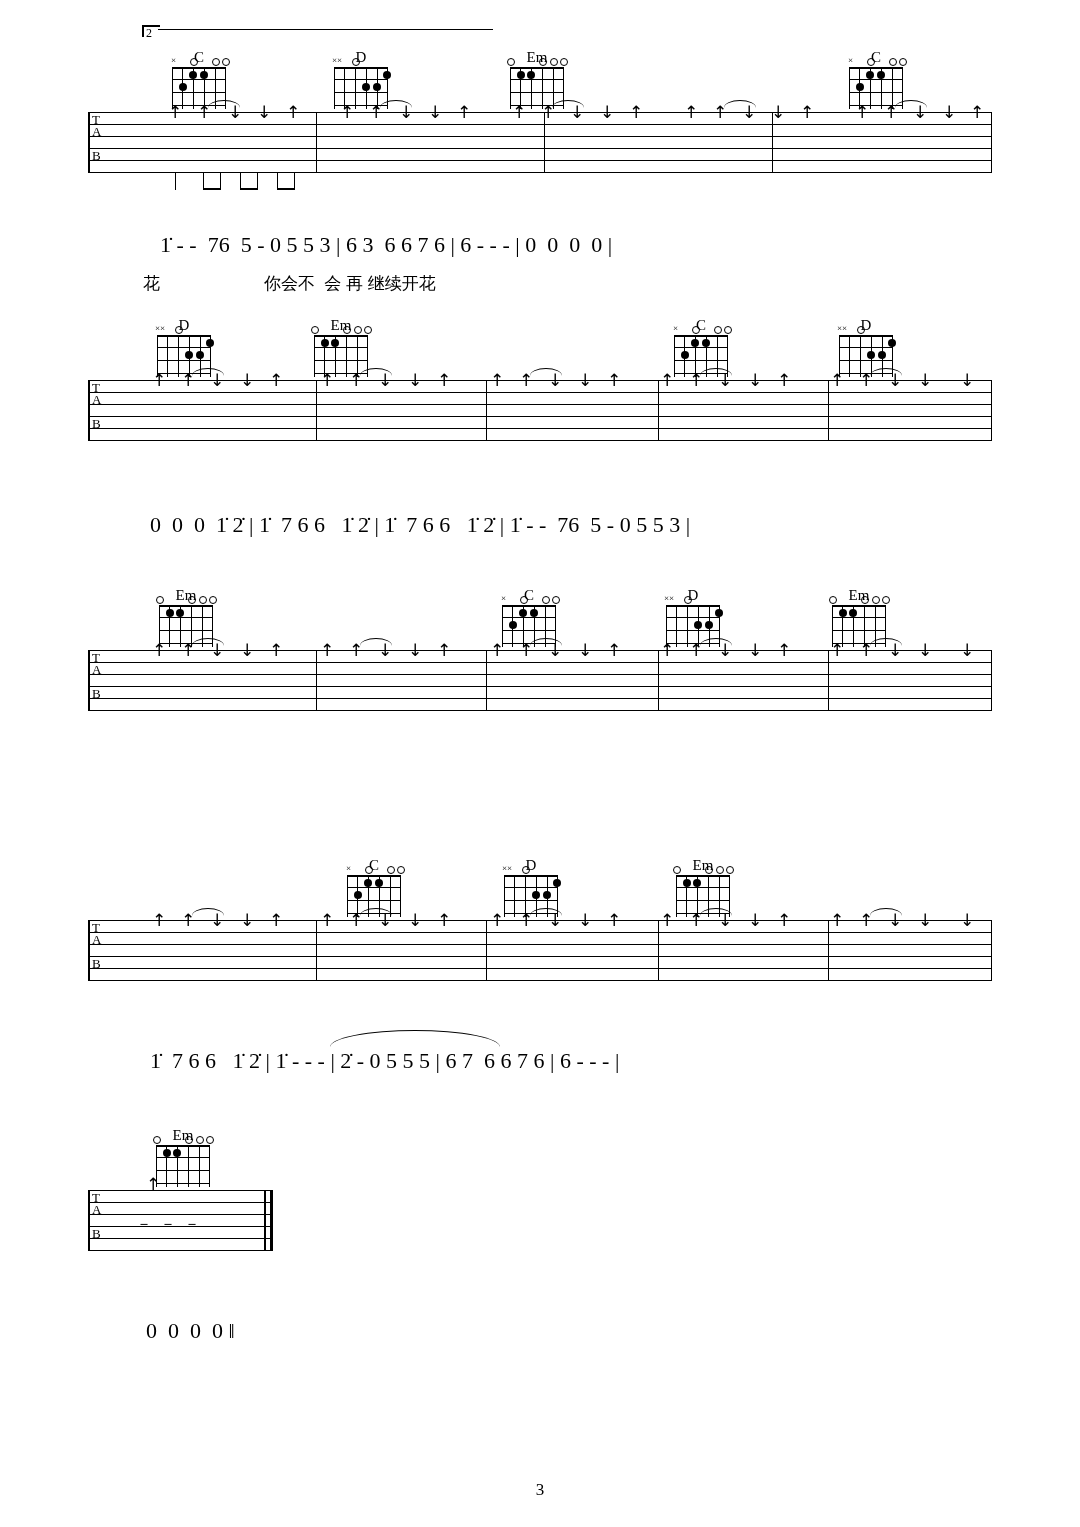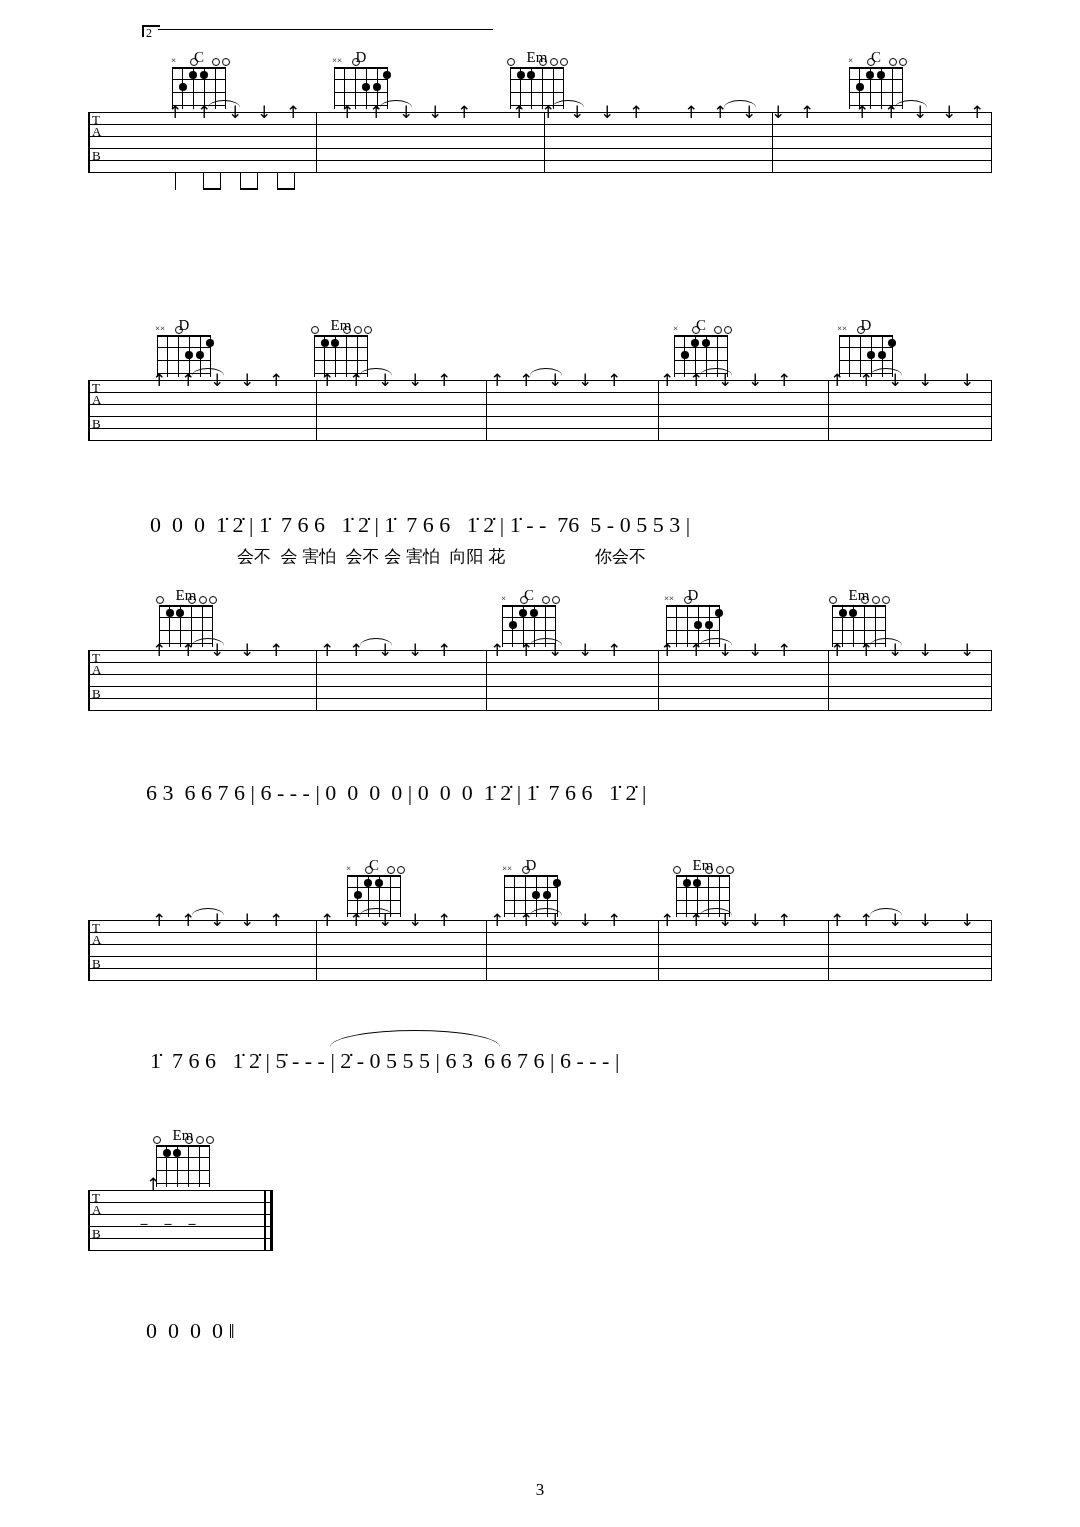--- a/index.html
+++ b/index.html
@@ -645,26 +645,26 @@
       <div class="beam" style="left:203px;top:188px;width:17px;"></div>
     <div class="stem" style="left:220px;top:172px;height:18px;"></div>
     <div class="stem" style="left:240px;top:172px;height:18px;"></div>
       <div class="beam" style="left:240px;top:188px;width:17px;"></div>
     <div class="stem" style="left:257px;top:172px;height:18px;"></div>
     <div class="stem" style="left:277px;top:172px;height:18px;"></div>
       <div class="beam" style="left:277px;top:188px;width:17px;"></div>
     <div class="stem" style="left:294px;top:172px;height:18px;"></div>
   </div>
 
+  <div class="numline" style="left:160px;top:232px;">1̇ - -  76  5 - 0 5 5 3 | 6 3  6 6 7 6 | 6 - - - | 0  0  0  0 |</div>
+  <div class="lyrline" style="left:143px;top:272px;">花                      你会不  会 再 继续开花</div>
 
   <div class="numline" style="left:150px;top:512px;">0  0  0  1̇ 2̇ | 1̇  7 6 6   1̇ 2̇ | 1̇  7 6 6   1̇ 2̇ | 1̇ - -  76  5 - 0 5 5 3 |</div>
-  <div class="lyrline" style="left:237px;top:545px;">会不  会 害怕  会不 会 害怕  向阳 花                   你会不</div>
-
-  <div class="numline" style="left:146px;top:780px;">6 3  6 6 7 6 | 6 - - - | 0  0  0  0 | 0  0  0  1̇ 2̇ | 1̇  7 6 6   1̇ 2̇ |</div>
-
-  <div class="numline" style="left:150px;top:1048px;">1̇  7 6 6   1̇ 2̇ | 5̇ - - - | 2̇ - 0 5 5 5 | 6 3  6 6 7 6 | 6 - - - |</div>
+
+
+  <div class="numline" style="left:150px;top:1048px;">1̇  7 6 6   1̇ 2̇ | 1̇ - - - | 2̇ - 0 5 5 5 | 6 7  6 6 7 6 | 6 - - - |</div>
 
   <div class="numline" style="left:146px;top:1318px;">0  0  0  0 ‖</div>
 
   <div class="slur" style="left:330px;top:1030px;width:170px;height:16px;"></div>
 
   <div class="pagenum" style="top:1480px;">3</div>
 </div>
 
 </body></html>

